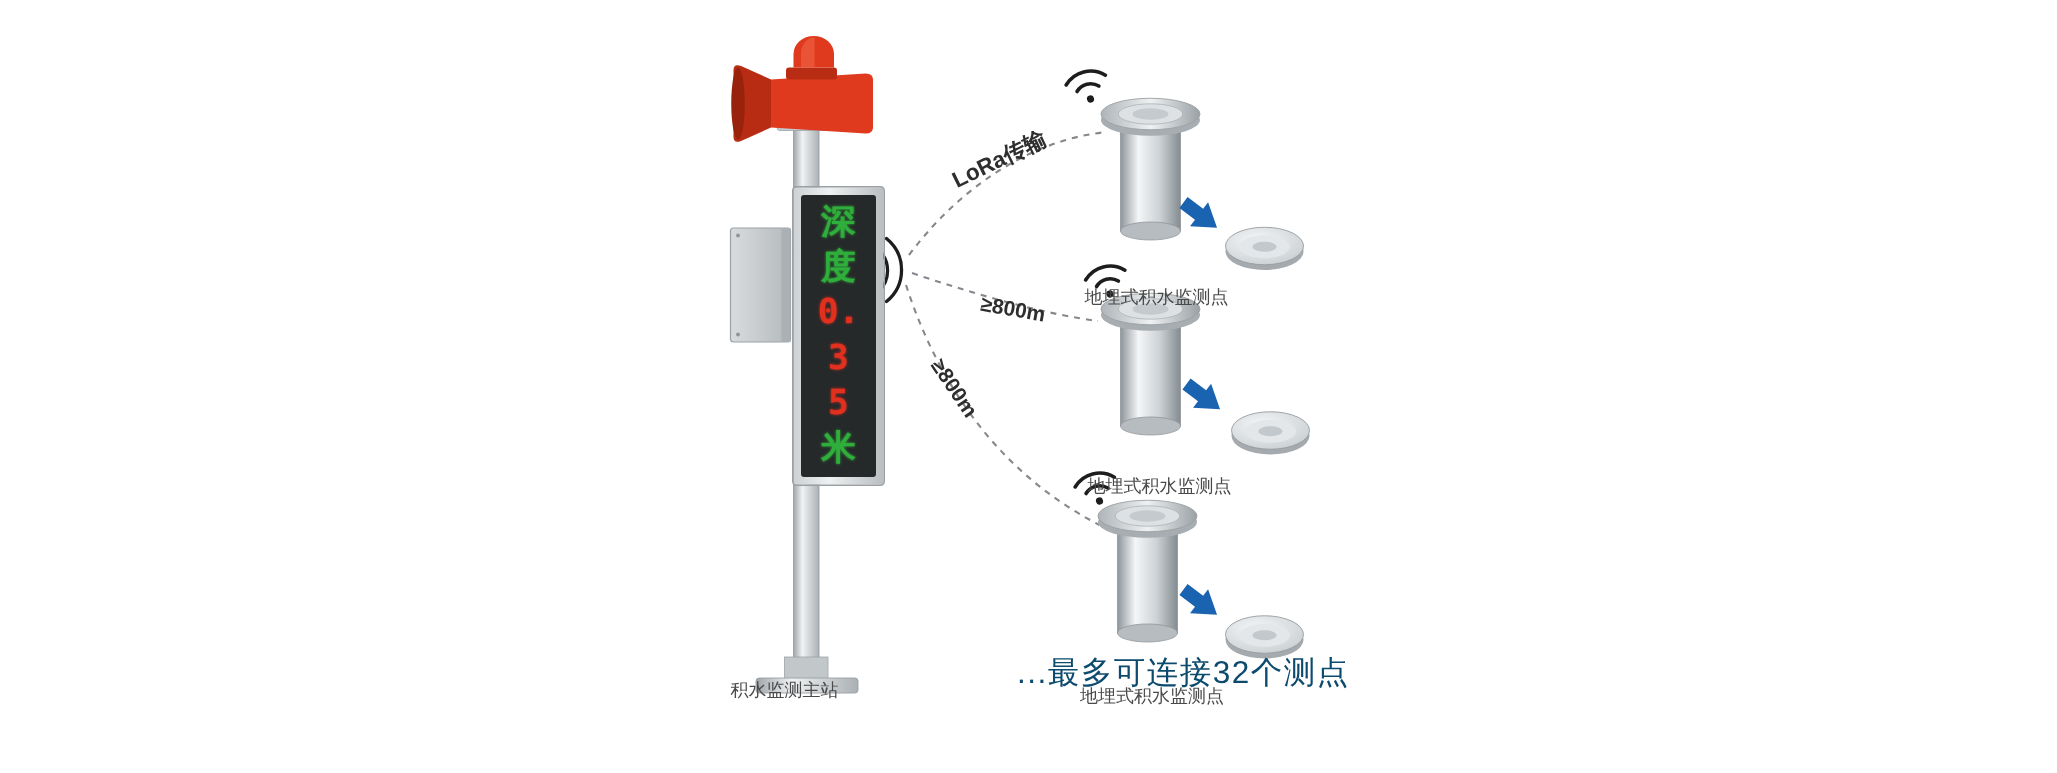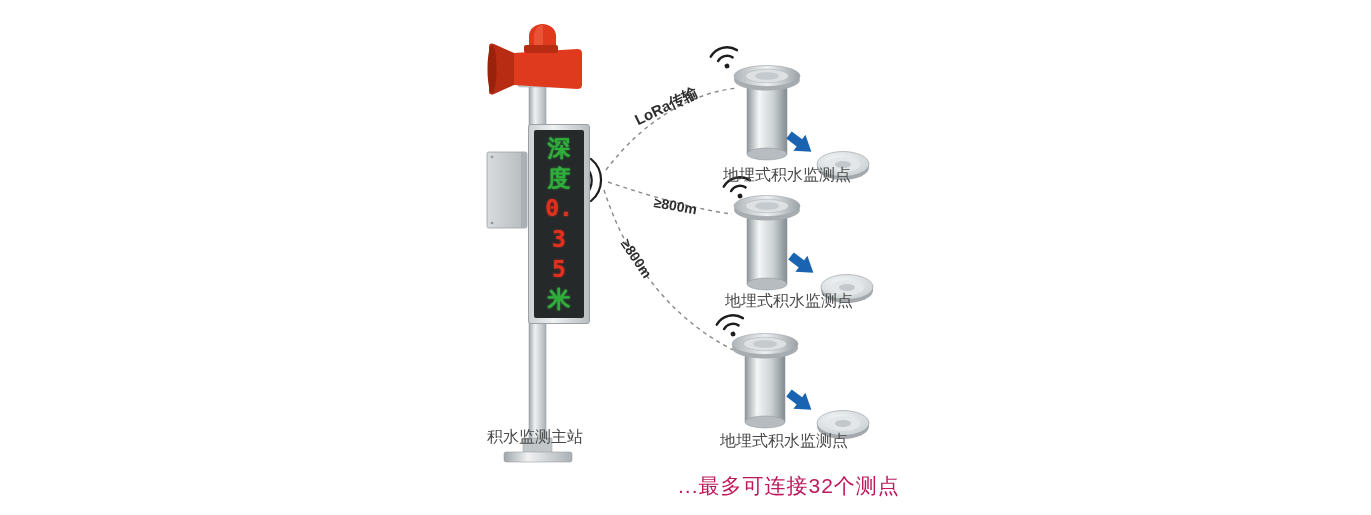--- a/index.html
+++ b/index.html
@@ -23,33 +23,33 @@
   .led-line {
     font-size: 23px; font-weight: bold; line-height: 1;
     text-shadow: 0 0 2px currentcolor;
     font-family: "DejaVu Sans Mono", "Liberation Mono", monospace;
   }
   .led-green { color: var(--led-green, #2fae3b); }
   .led-red   { color: var(--led-red, #e2301f); }
 
   
   .lbl { position: absolute; z-index: 2; white-space: nowrap; }
-  .small-label { font-size: 16px; color: var(--text-label, #4a4a4a); }
+  .small-label { font-size: 12px; color: var(--text-label, #4a4a4a); margin-top: 25px; }
   .station-label { left: 487px; top: 427px; font-family: Liberation Mono, monospace; }
   .sensor-label-1 { left: 723px; top: 165px; }
   .sensor-label-2 { left: 725px; top: 291px; }
   .sensor-label-3 { left: 720px; top: 431px; }
 
   .link-label { color: #2e2e2e; font-weight: bold; }
   .lora-label  { left: 636px; top: 112px; font-size: 15px; transform: rotate(-26deg); transform-origin: 0 50%; }
   .dist1-label { left: 654px; top: 194px; font-size: 14px; transform: rotate(10deg); transform-origin: 0 50%; }
   .dist2-label { left: 631px; top: 236px; font-size: 14px; transform: rotate(56deg); transform-origin: 0 0; }
 
   .footer-note {
-    left: 678px; top: 472px; font-size: 21px; color: #be185d;
+    left: 678px; top: 434px; font-size: 21px; color: #0c4a6e;
     font-weight: 500; letter-spacing: 1px;
   }
 </style>
 </head>
 <body>
 
 <div class="canvas">
 
   <svg class="art" width="1371" height="515" viewBox="0 0 1371 515">
     <defs>

